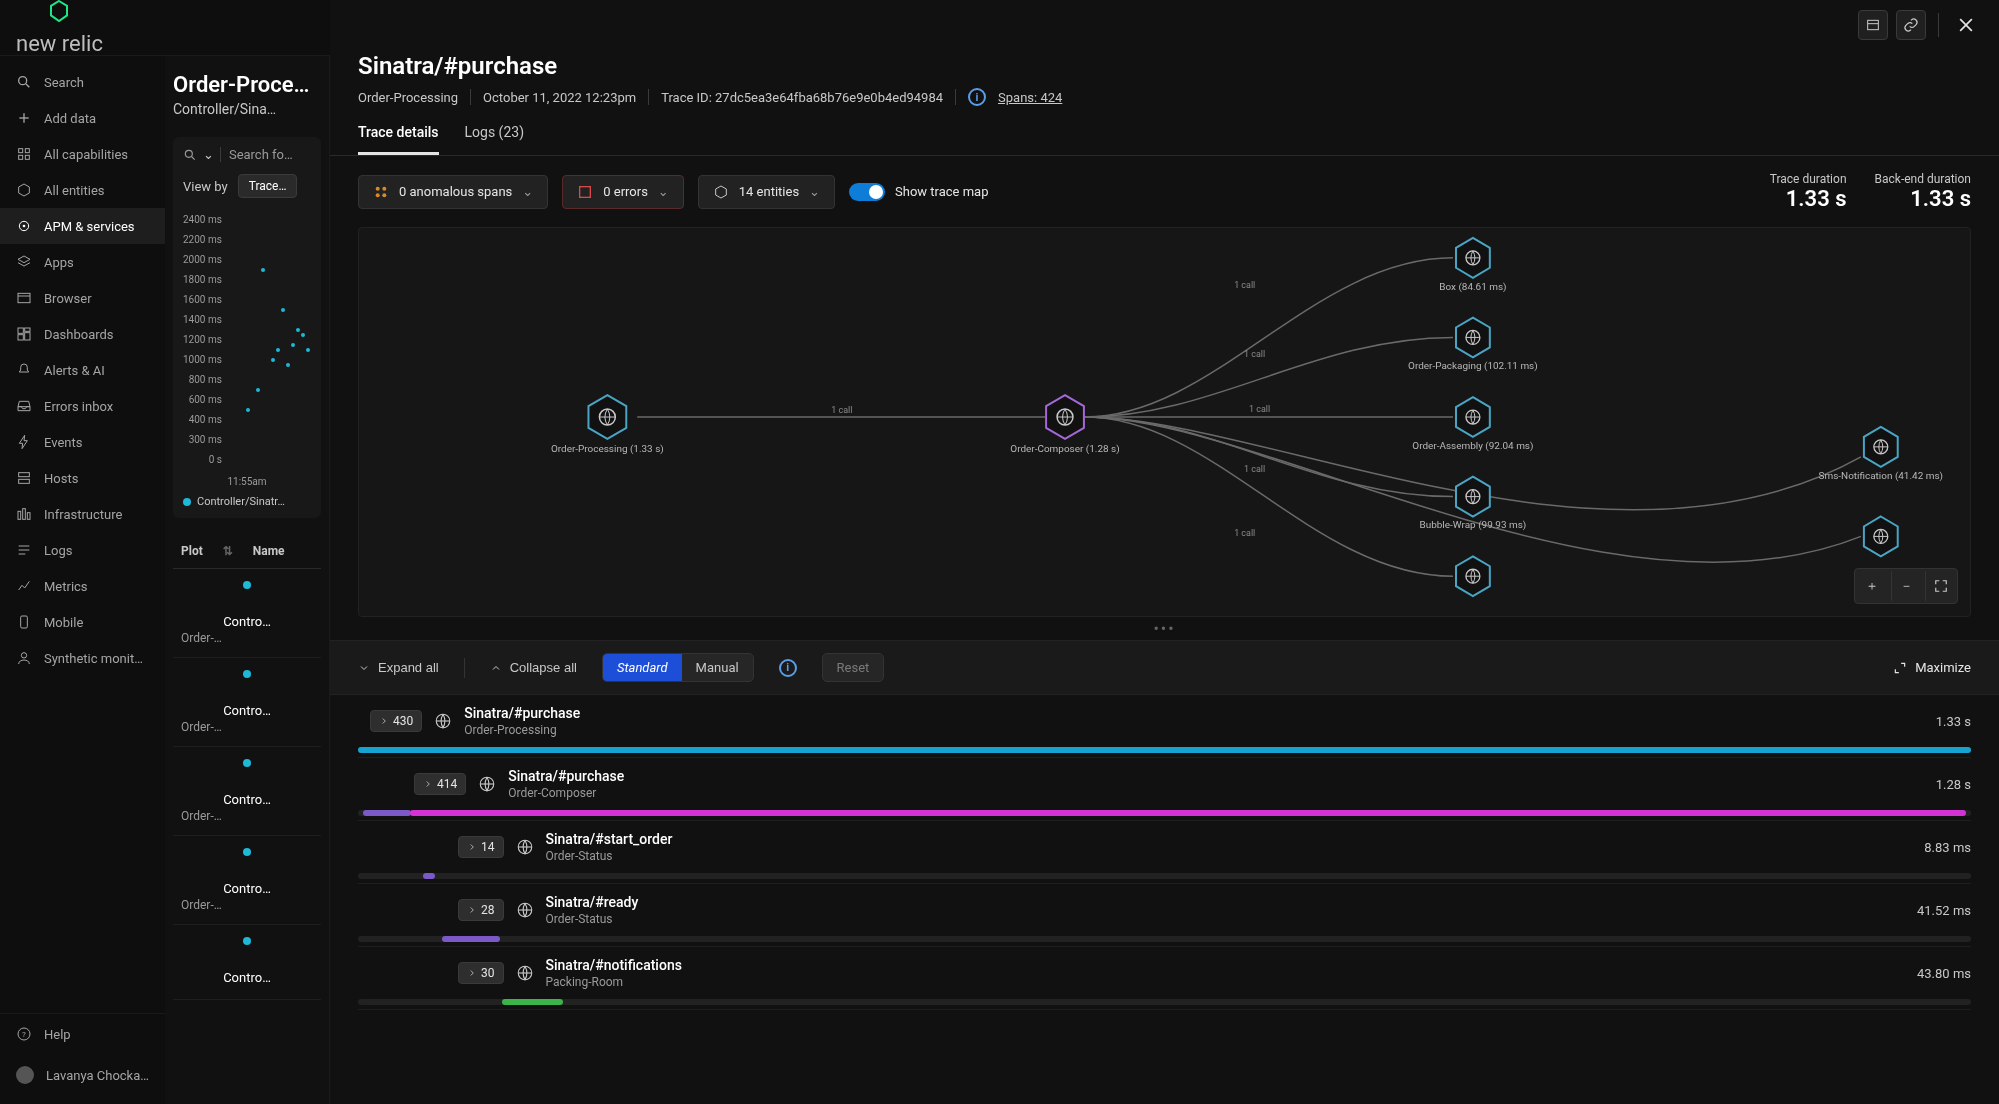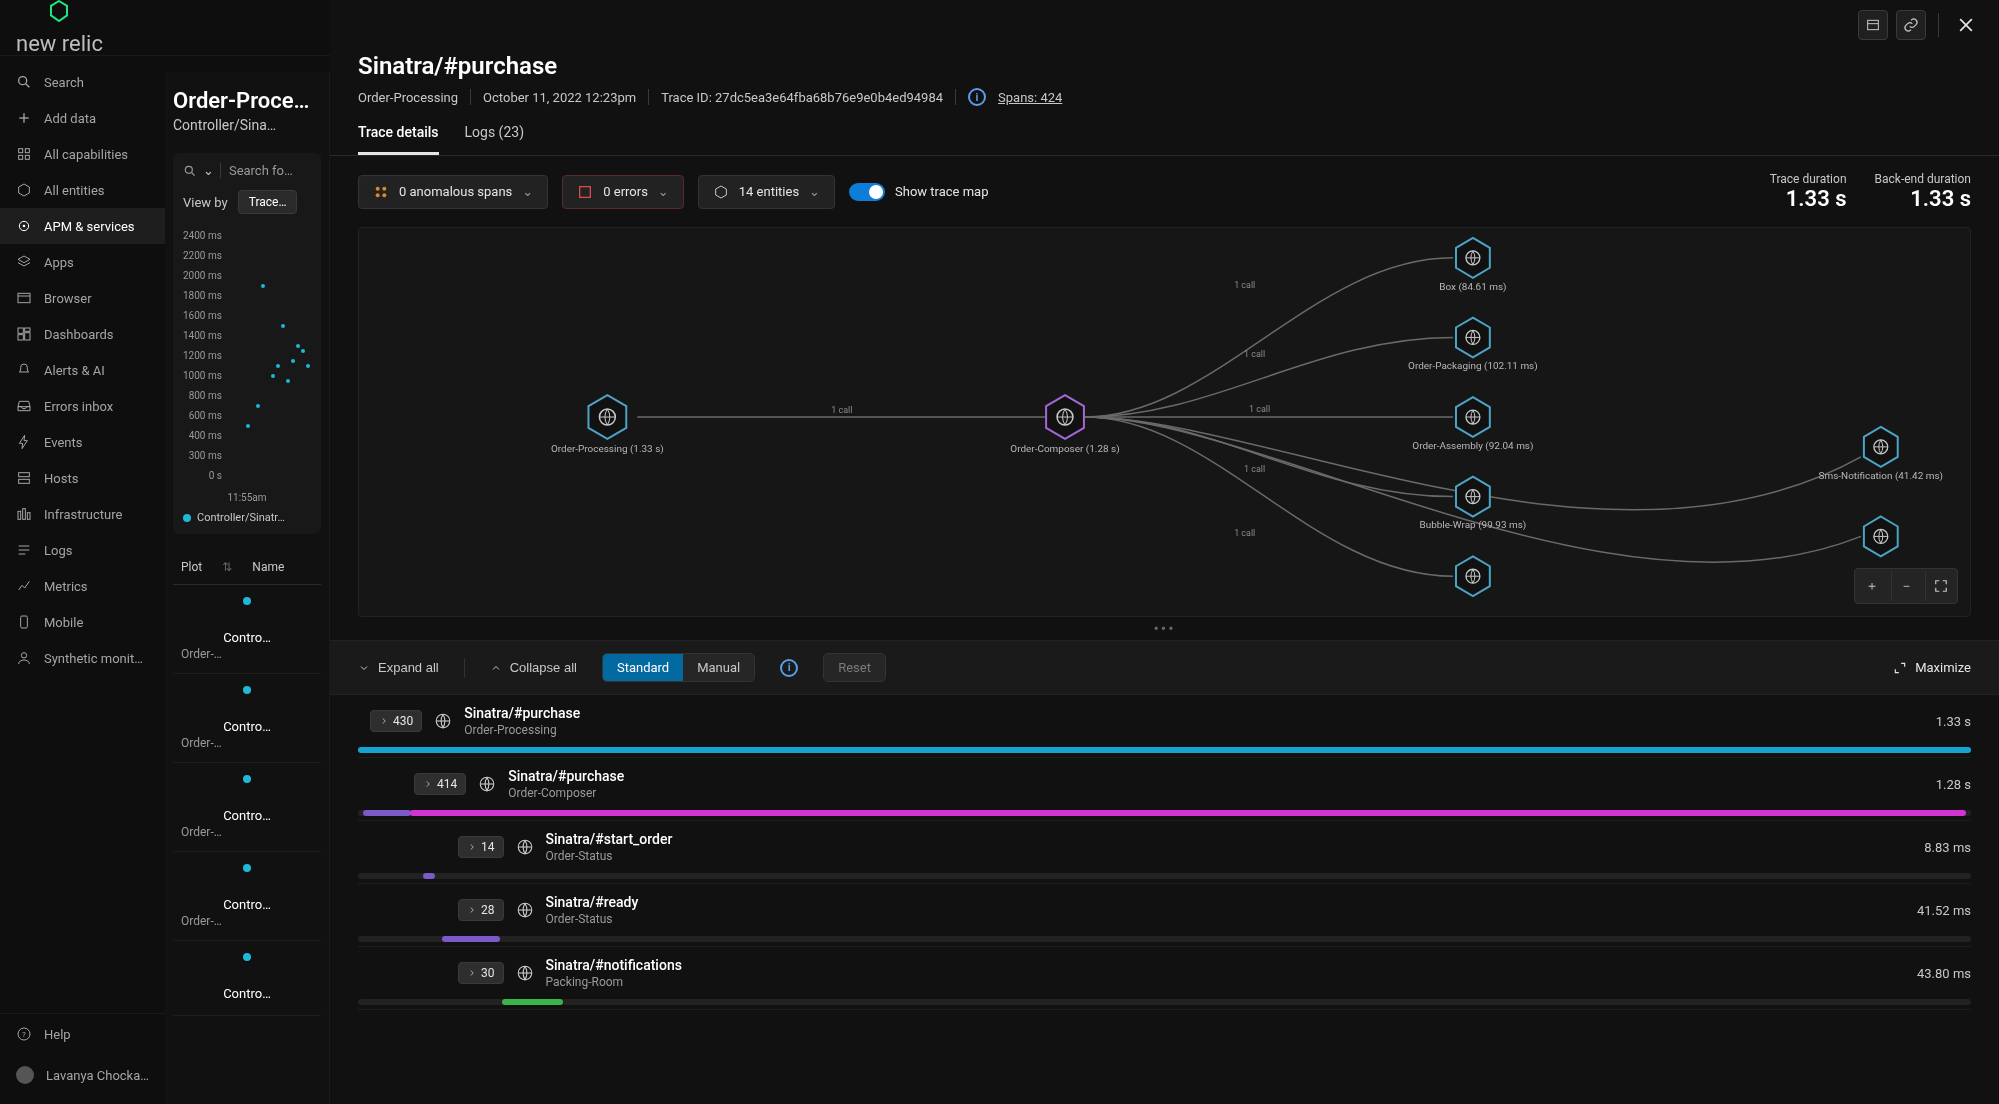--- a/index.html
+++ b/index.html
@@ -74,21 +74,21 @@
 .sidebar-footer .sidebar-item { padding: 12px 16px; }
 .avatar-dot {
   width: 18px; height: 18px;
   border-radius: 50%;
   background: #555;
 }
 
 
 .mid-col {
   position: absolute;
-  top: 72px; left: 165px;
+  top: 56px; left: 165px;
   width: 165px;
   bottom: 0;
   background: #111;
   padding: 16px 8px;
   overflow: hidden;
   border-right: 1px solid #1a1a1a;
 }
 .mid-title { font-size: 22px; font-weight: 600; color: #fff; margin-bottom: 4px; white-space: nowrap; }
 .mid-sub   { font-size: 14px; color: #c8c8c8; white-space: nowrap; margin-bottom: 20px; }
 .mid-panel {
@@ -101,21 +101,21 @@
 .mid-search { display: flex; align-items: center; gap: 6px; color: #9a9a9a; font-size: 13px; }
 .mid-view   { display: flex; align-items: center; gap: 10px; font-size: 13px; margin-top: 12px; color: #c8c8c8; }
 .mid-view-btn {
   background: #2a2a2a; border: 1px solid #3a3a3a; border-radius: 4px;
   padding: 4px 10px; color: #fff; font-size: 12px; text-align: right;
 }
 .mid-yaxis { font-size: 10px; color: #9a9a9a; text-align: right; line-height: 2; }
 .mid-time  { font-size: 10px; color: #9a9a9a; text-align: center; margin-top: 6px; }
 .mid-legend { display:flex; align-items:center; gap:6px; font-size:11px; color:#c8c8c8; margin-top:8px; }
 .dot-cyan { width:8px; height:8px; border-radius:50%; background:#1eb8d8; }
-.mid-table-head { display:flex; gap:20px; font-size:12px; color:#c8c8c8; padding:10px 8px; border-bottom:1px solid #2a2a2a; }
+.mid-table-head { display:flex; gap:20px; font-size:12px; color:#c8c8c8; padding:10px 8px; border-bottom:1px solid #2a2a2a;font-weight:bold; }
 .mid-row { padding: 12px 8px; border-bottom:1px solid #1e1e1e; }
 .mid-row .rline { display:flex; align-items:center; gap:25px;flex-direction:column; }
 .mid-row .rtitle { font-size:13px; color:#fff; white-space:nowrap; }
 .mid-row .rsub   { font-size:12px; color:#9a9a9a; margin-top:2px; white-space:nowrap; }
 
 
 .panel {
   position: absolute;
   top: 0;
   left: 330px;
@@ -219,21 +219,21 @@
 }
 
 
 .span-toolbar {
   display:flex; align-items:center; gap:25px;
   padding:12px 28px; background:#1a1a1a; border-top:1px solid #222; border-bottom:1px solid #222;
 }
 .span-btn { display:flex; align-items:center; gap:8px; color:#c8c8c8; font-size:13px; cursor:pointer; background:none; border:none; }
 .seg-group { display:flex; background:#262626; border:1px solid #333; border-radius:5px; overflow:hidden; }
 .seg { padding:6px 14px; font-size:13px; color:#c8c8c8; cursor:pointer; }
-.seg.active { background:#0369a1; color:#fff; }
+.seg.active { background:#1d4ed8; color:#fff;font-style:italic; }
 .reset-btn { background:#262626; border:1px solid #333; border-radius:5px; padding:6px 14px; color:#7a7a7a; }
 .max-btn { margin-left:auto; display:flex; align-items:center; gap:8px; color:#e5e5e5; cursor:pointer; }
 
 
 .spans {
   padding: 0 28px 20px 28px;
   display:flex; flex-direction:column;
 }
 .span-row {
   padding: 10px 0 4px 0;

